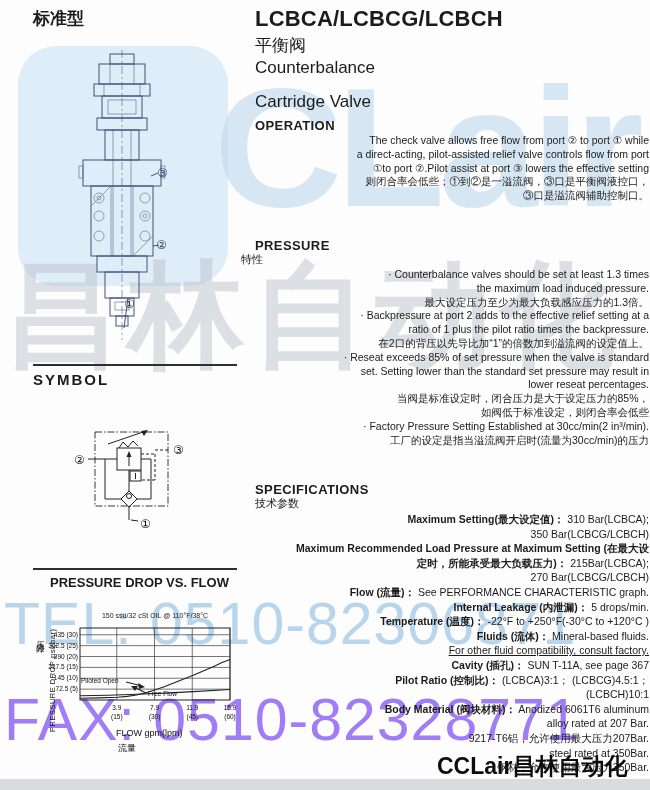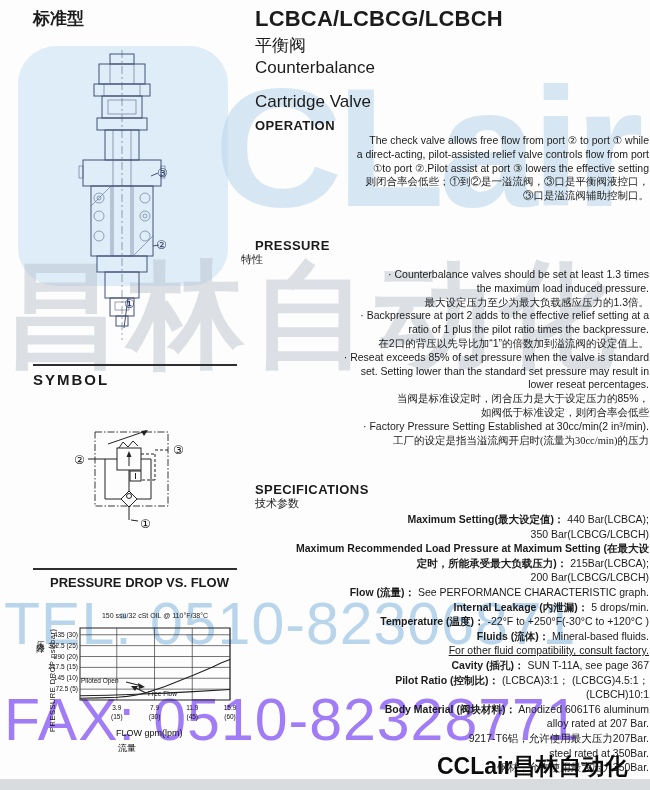--- a/index.html
+++ b/index.html
@@ -207,31 +207,31 @@
     <div style="padding-left:62px;">最大设定压力至少为最大负载感应压力的1.3倍。</div>
     <div>· Backpressure at port 2 adds to the effective relief setting at a</div>
     <div style="padding-left:8px;">ratio of 1 plus the pilot ratio times the backpressure.</div>
     <div style="padding-left:40px;">在2口的背压以先导比加“1”的倍数加到溢流阀的设定值上。</div>
     <div>· Reseat exceeds 85% of set pressure when the valve is standard</div>
     <div style="padding-left:8px;">set. Setting lower than the standard set pressure may result in</div>
     <div style="padding-left:8px;">lower reseat percentages.</div>
     <div style="padding-left:52px;">当阀是标准设定时，闭合压力是大于设定压力的85%，</div>
     <div style="padding-left:52px;">如阀低于标准设定，则闭合率会低些</div>
     <div>· Factory Pressure Setting Established at 30cc/min(2 in³/min).</div>
-    <div style="padding-left:46px;font-family:Liberation Serif, serif;">工厂的设定是指当溢流阀开启时(流量为30cc/min)的压力</div>
+    <div style="padding-left:46px;">工厂的设定是指当溢流阀开启时(流量为30cc/min)的压力</div>
   </div>
 
   <div class="abs z1 h2" style="left:255px;top:482px;">SPECIFICATIONS</div>
   <div class="abs z1" style="left:255px;top:496px;font-size:11px;">技术参数</div>
   <div class="abs z1 col" style="left:255px;top:512px;">
-    <div class="spec-line"><span class="b">Maximum Setting(最大设定值)：</span> <span>440 Bar(LCBCA);</span></div>
+    <div class="spec-line"><span class="b">Maximum Setting(最大设定值)：</span> <span>310 Bar(LCBCA);</span></div>
     <div class="spec-line" style="padding-left:170px;"><span>350 Bar(LCBCG/LCBCH)</span></div>
     <div class="spec-line"><span class="b">Maximum Recommended Load Pressure at Maximum Setting (在最大设</span></div>
     <div class="spec-line"><span class="b">定时，所能承受最大负载压力)：</span> <span>215Bar(LCBCA);</span></div>
-    <div class="spec-line" style="padding-left:165px;"><span>200 Bar(LCBCG/LCBCH)</span></div>
+    <div class="spec-line" style="padding-left:165px;"><span>270 Bar(LCBCG/LCBCH)</span></div>
     <div class="spec-line"><span class="b">Flow (流量)：</span> <span>See PERFORMANCE CHARACTERISTIC graph.</span></div>
     <div class="spec-line"><span class="b">Internal Leakage (内泄漏)：</span> <span>5 drops/min.</span></div>
     <div class="spec-line"><span class="b">Temperature (温度)：</span> <span>-22°F to +250°F(-30°C to +120°C )</span></div>
     <div class="spec-line"><span class="b">Fluids (流体)：</span> <span>Mineral-based fluids.</span></div>
     <div class="spec-line" style="padding-left:58px;text-decoration:underline;"><span>For other fluid compatibility, consult factory.</span></div>
     <div class="spec-line"><span class="b">Cavity (插孔)：</span> <span>SUN T-11A, see page 367</span></div>
     <div class="spec-line"><span class="b">Pilot Ratio (控制比)：</span> <span>(LCBCA)3:1；  (LCBCG)4.5:1；</span></div>
     <div class="spec-line" style="padding-left:150px;"><span>(LCBCH)10:1</span></div>
     <div class="spec-line"><span class="b">Body Material (阀块材料)：</span> <span>Anodized 6061T6 aluminum</span></div>
     <div class="spec-line" style="padding-left:178px;"><span>alloy rated at 207 Bar.</span></div>

